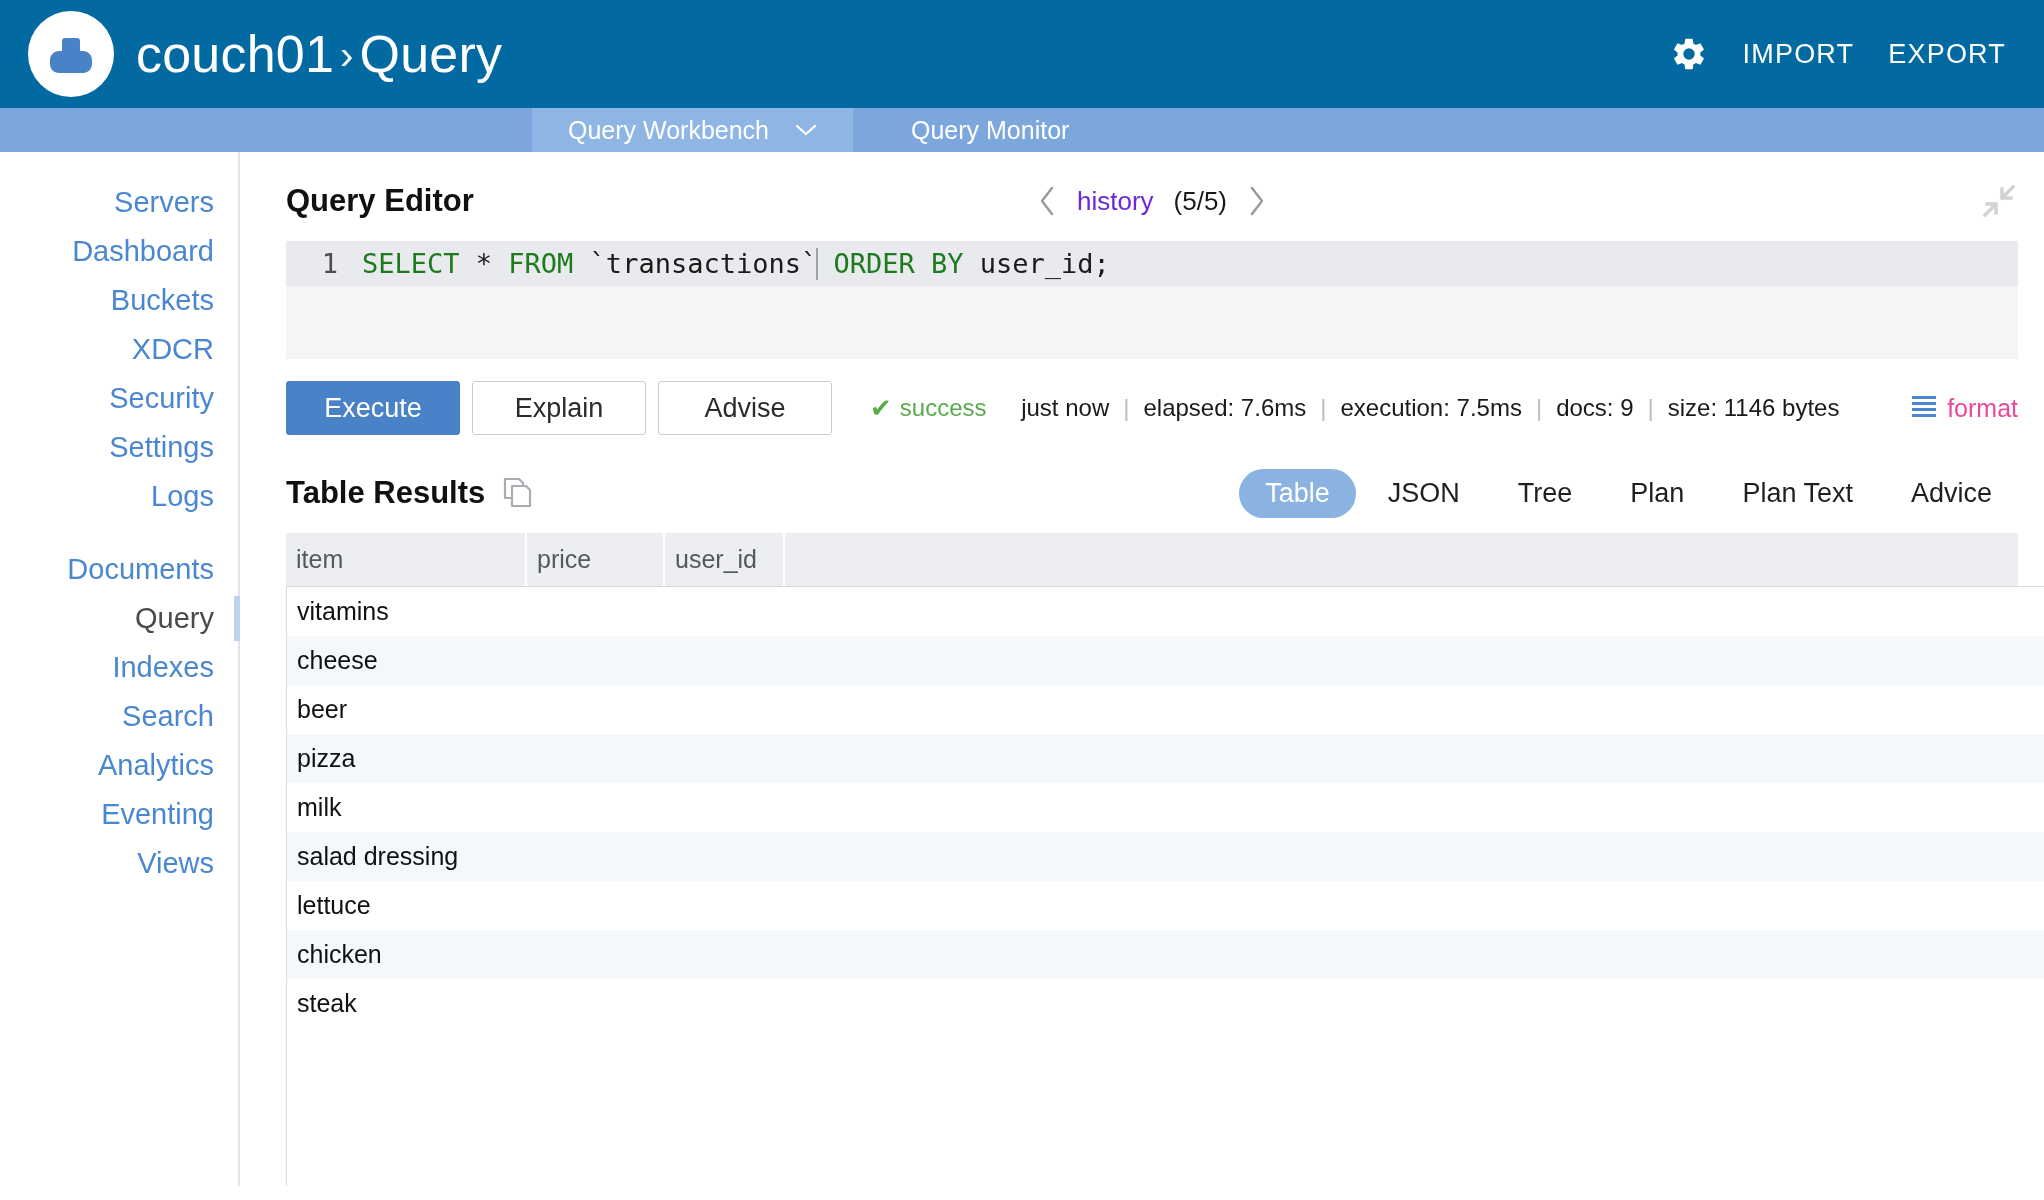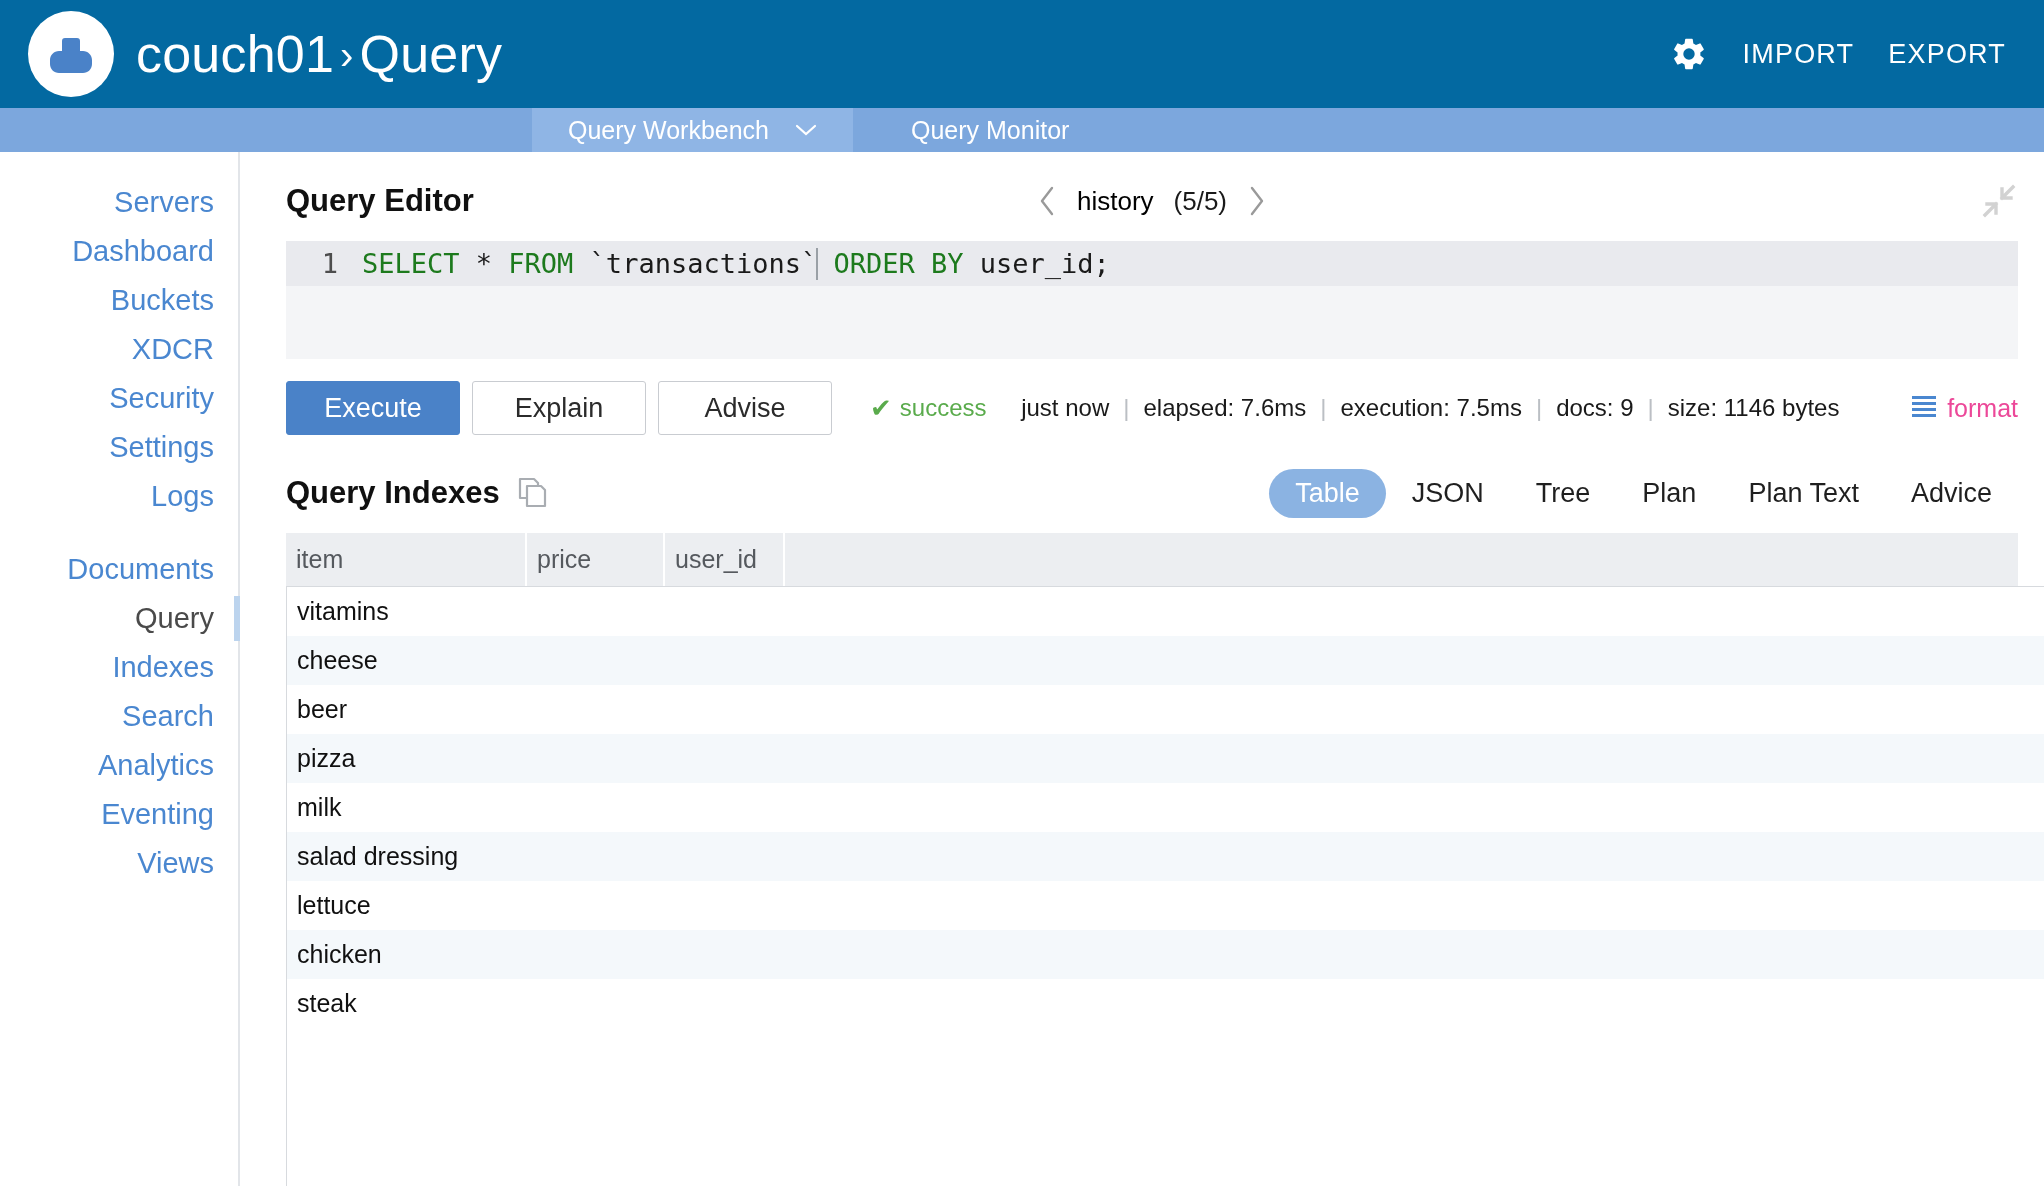--- a/index.html
+++ b/index.html
@@ -134,21 +134,21 @@
     position: absolute;
     left: 50%;
     transform: translateX(-50%);
     display: flex;
     align-items: center;
     gap: 20px;
     font-size: 26px;
     white-space: nowrap;
   }
   .hist-arrow { cursor: pointer; display:flex; align-items:center; }
-  .hist-link { color: #000000; cursor: pointer; }
+  .hist-link { color: #6d28d9; cursor: pointer; }
   .hist-count { color: #1a1a1a; }
 
   .collapse-icon {
     position: absolute;
     right: 2px;
     display: flex; align-items: center;
     cursor: pointer;
   }
 
   
@@ -243,20 +243,21 @@
   .results-head {
     margin-top: 34px;
     display: flex;
     align-items: center;
     height: 48px;
   }
   .view-tabs {
     margin-left: auto;
     display: flex;
     align-items: center;
+    gap: 6px;
   }
   .view-tab {
     font-size: 27px;
     color: #1f1f1f;
     padding: 9px 26px;
     border-radius: 26px;
     cursor: pointer;
     white-space: nowrap;
   }
   .view-tab.active {
@@ -439,21 +440,21 @@
               <rect x="1" y="13" width="24" height="3" fill="#4a87d0"></rect>
               <rect x="1" y="19" width="24" height="3" fill="#4a87d0"></rect>
             </svg>
           </span>
           <span>format</span>
         </span>
       </div>
     </div>
 
     <div class="results-head">
-      <div class="section-title">Query Indexes</div>
+      <div class="section-title">Table Results</div>
       <div class="copy-icon">
         <svg width="30" height="32" viewBox="0 0 30 32" aria-hidden="true">
           <path d="M2 2 H16 L20 6 V21 H2 Z" fill="none" stroke="#a9adb2" stroke-width="2.2" stroke-linejoin="round"></path>
           <path d="M9 9 H23 L27 13 V29 H9 Z" fill="#ffffff" stroke="#a9adb2" stroke-width="2.2" stroke-linejoin="round"></path>
         </svg>
       </div>
 
       <div class="view-tabs">
         <div class="view-tab active">Table</div>
         <div class="view-tab">JSON</div>

